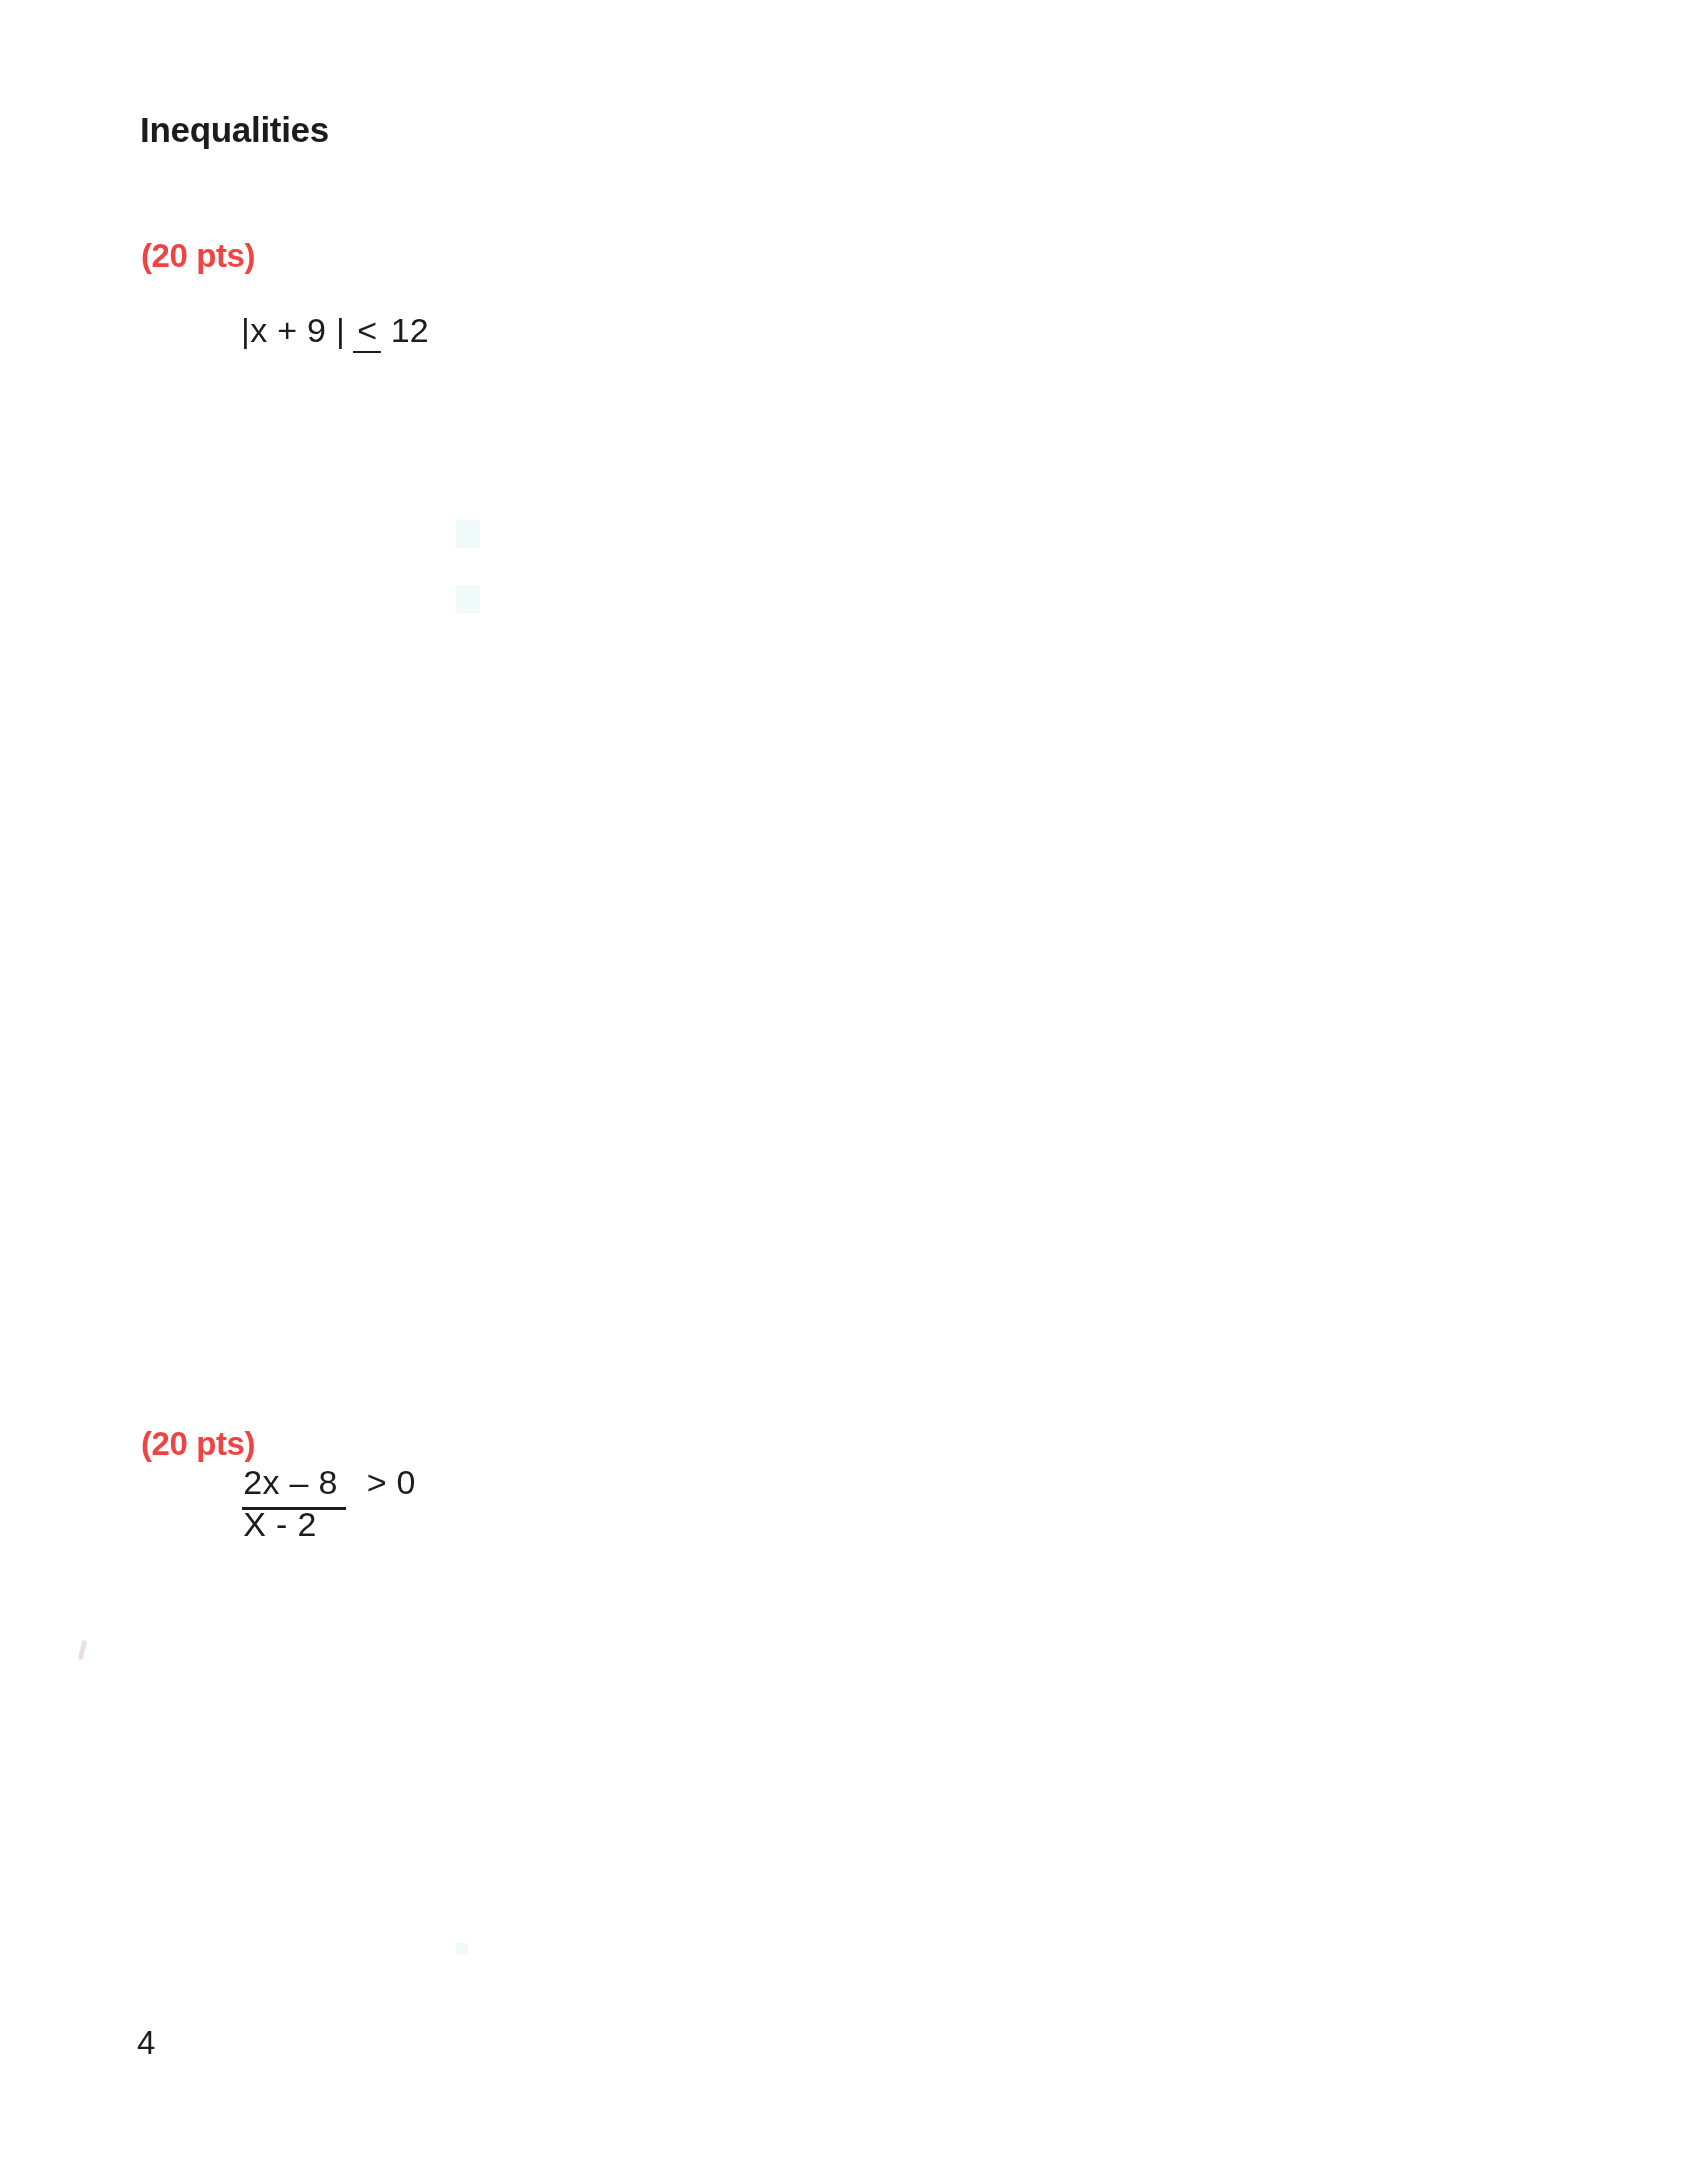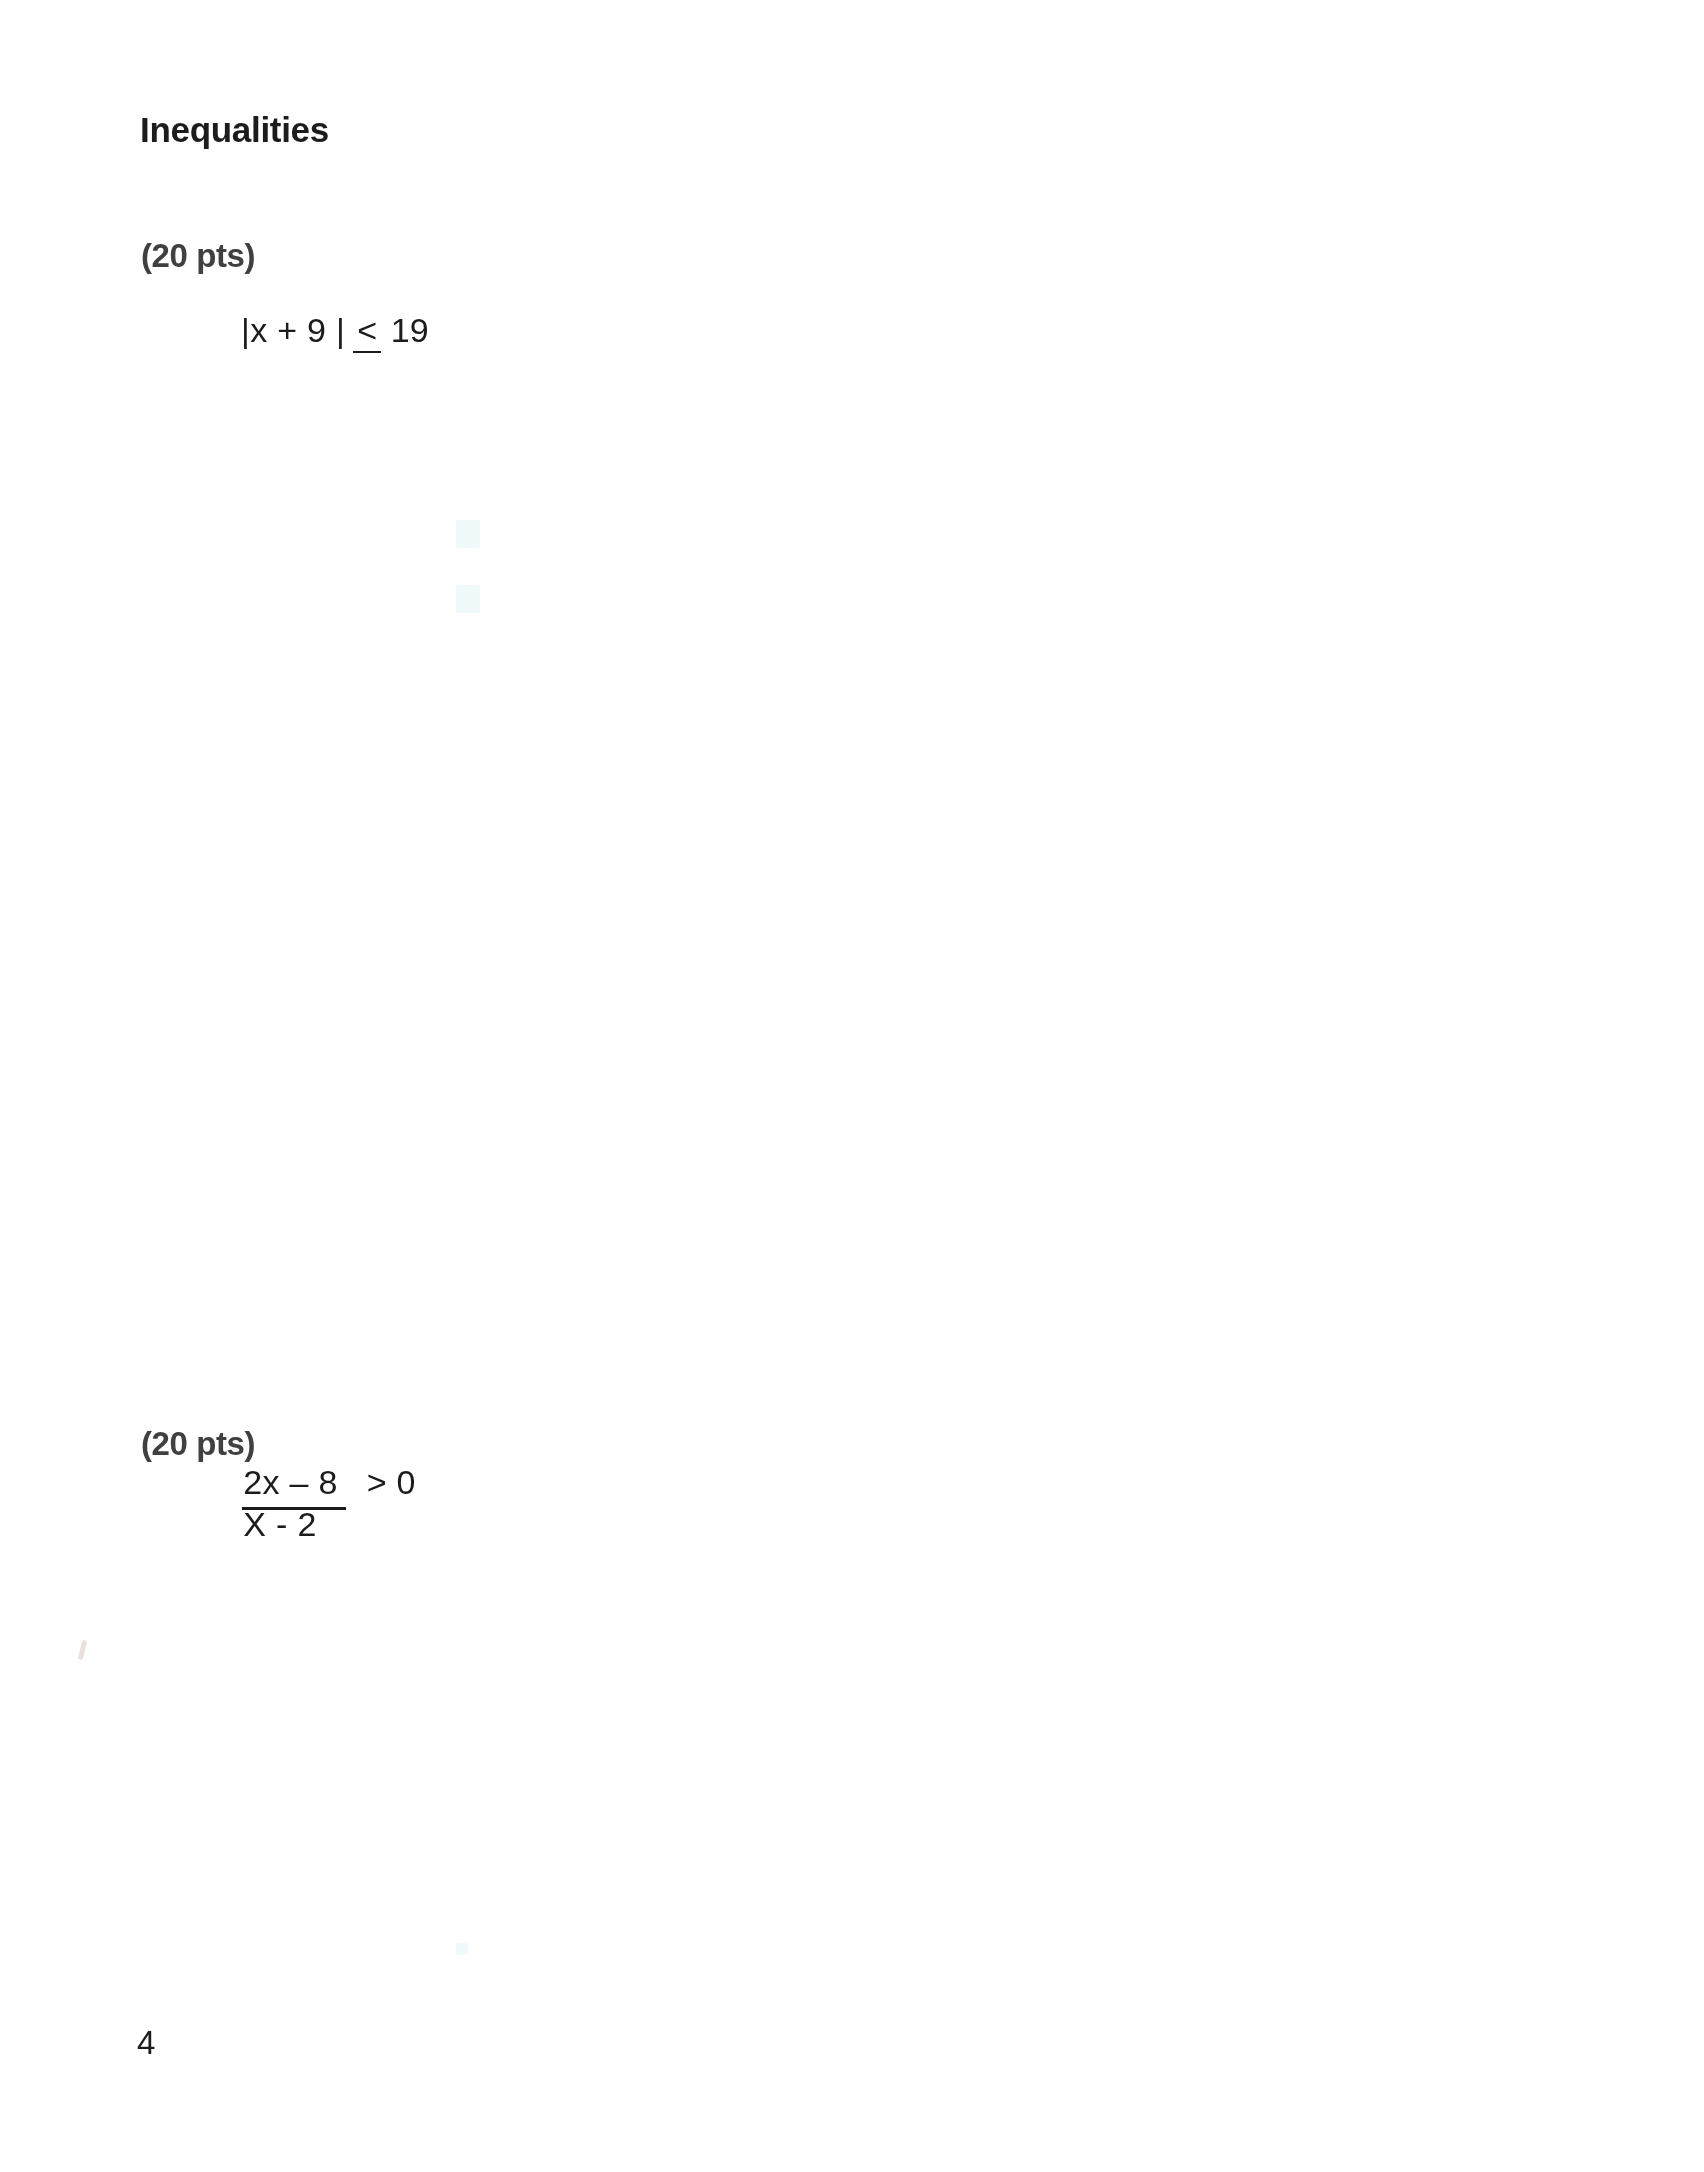--- a/index.html
+++ b/index.html
@@ -27,21 +27,21 @@
     font-weight: 700;
     font-size: 35px;
     letter-spacing: -0.3px;
   }
   .qlabel {
     display: inline-block;
     min-width: 69px;
   }
   .pts {
     font-weight: 700;
-    color: #404040;
+    color: #ef4444;
   }
   .eq {
     font-size: 34px;
     letter-spacing: 0.3px;
   }
   .relu {
     display: inline-block;
     border-bottom: 2.7px solid #1c1c1c;
     padding: 0 4px 2.7px 4px;
     margin: 0 9.3px 0 8px;
@@ -78,21 +78,21 @@
 </head>
 <body>
 
 <div class="page">
 
   <div class="line heading" style="left:140px; top:109px;">Inequalities</div>
 
 
   <div class="line pts" style="left:141px; top:236px;">(20 pts)</div>
 
-  <div class="line eq" style="left:241px; top:310px;"><span>|x + 9 |</span><span class="relu">&lt;</span><span>19</span></div>
+  <div class="line eq" style="left:241px; top:310px;"><span>|x + 9 |</span><span class="relu">&lt;</span><span>12</span></div>
 
 
   <div class="line pts" style="left:141px; top:1424px;">(20 pts)</div>
 
   <div class="line eq" style="left:242px; top:1462px;"><span class="fr-num">2x – 8</span><span class="fr-rel">&gt; 0</span></div>
 
   <div class="line eq fr-den" style="left:242px; top:1504px;text-align:right;">X - 2</div>
 
   <div class="line" style="left:137px; top:2023px;">4</div>
 

